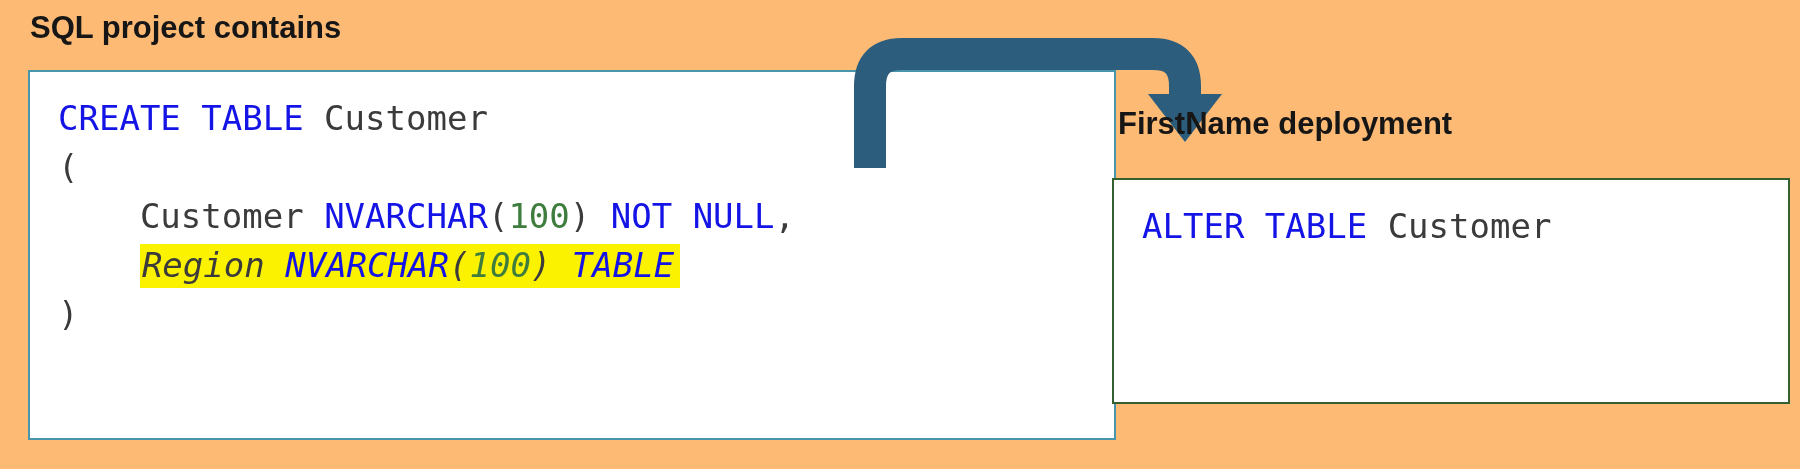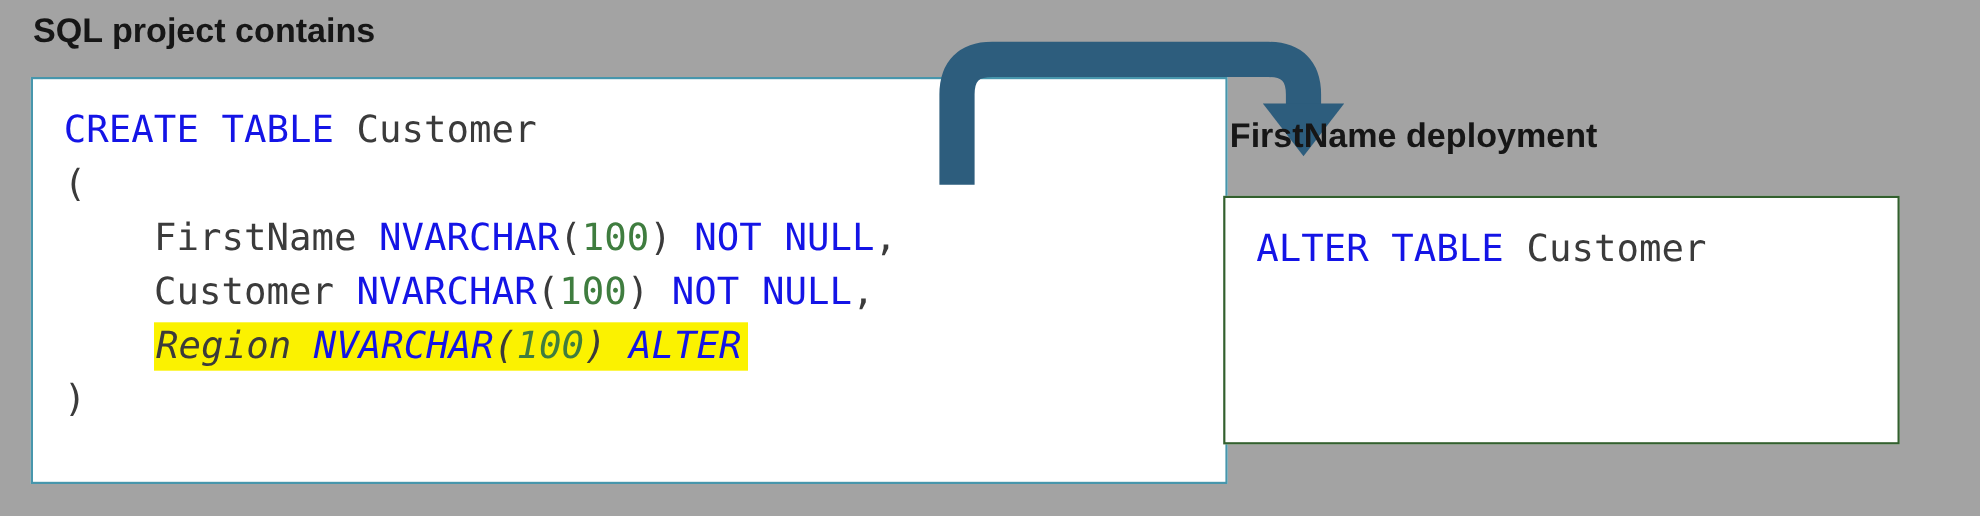--- a/index.html
+++ b/index.html
@@ -10,21 +10,21 @@
     --arrow: #2d5d7d;
     --left-border: #4796ac;
     --right-border: #33602e;
   }
   * { box-sizing: border-box; }
   html, body { margin: 0; padding: 0; background: #ffffff; }
   .canvas {
     position: relative;
     width: 1800px;
     height: 469px;
-    background: #a3a3a3;
+    background: #fdba74;
     overflow: hidden;
     font-family: "Liberation Sans", sans-serif;
   }
   .panel-title {
     position: absolute;
     font-family: "Liberation Sans", sans-serif;
     font-weight: 800;
     font-size: 31px;
     color: #161616;
     letter-spacing: 0;
@@ -36,21 +36,21 @@
     position: absolute;
     background: #ffffff;
   }
   .box-left {
     left: 28px; top: 70px;
     width: 1088px; height: 370px;
     border: 2px solid var(--left-border);
   }
   .box-right {
     left: 1112px; top: 178px;
-    width: 615px; height: 226px;
+    width: 678px; height: 226px;
     border: 2px solid var(--right-border);
   }
   .code {
     font-family: "DejaVu Sans Mono", "Liberation Mono", monospace;
     font-size: 34px;
     color: var(--id);
   }
   .box-left  .code { padding: 22px 28px; line-height: 49px; }
   .box-right .code { padding: 20px 28px; line-height: 53px; }
   .code-line { white-space: pre; }
@@ -72,23 +72,22 @@
 <body>
 
 <div class="canvas">
 
   <div class="panel-title title-left">SQL project contains</div>
 
   <div class="code-box box-left">
     <div class="code">
         <div class="code-line"><span class="tok-kw">CREATE TABLE</span><span class="tok-id"> Customer</span></div>
         <div class="code-line"><span class="tok-id">(</span></div>
-        <div class="code-line">    <span class="tok-id">FirstName </span><span class="tok-kw">NVARCHAR</span><span class="tok-id">(</span><span class="tok-num">100</span><span class="tok-id">) </span><span class="tok-kw">NOT NULL</span><span class="tok-id">,</span></div>
         <div class="code-line">    <span class="tok-id">Customer </span><span class="tok-kw">NVARCHAR</span><span class="tok-id">(</span><span class="tok-num">100</span><span class="tok-id">) </span><span class="tok-kw">NOT NULL</span><span class="tok-id">,</span></div>
-        <div class="code-line">    <span class="hl italic"><span class="tok-id">Region </span><span class="tok-kw">NVARCHAR</span><span class="tok-id">(</span><span class="tok-num">100</span><span class="tok-id">) </span><span class="tok-kw">ALTER</span></span></div>
+        <div class="code-line">    <span class="hl italic"><span class="tok-id">Region </span><span class="tok-kw">NVARCHAR</span><span class="tok-id">(</span><span class="tok-num">100</span><span class="tok-id">) </span><span class="tok-kw">TABLE</span></span></div>
         <div class="code-line"><span class="tok-id">)</span></div>
       </div>
   </div>
 
   <svg class="arrow-svg" width="1800" height="469" viewBox="0 0 1800 469" aria-hidden="true">
     <path d="M 870 168 L 870 86 Q 870 54 902 54 L 1153 54 Q 1185 54 1185 86 L 1185 96" fill="none" stroke="#2d5d7d" stroke-width="32"></path>
     <polygon points="1148,94 1222,94 1185,142" fill="#2d5d7d"></polygon>
   </svg>
 
   <div class="panel-title title-right">FirstName deployment</div>

